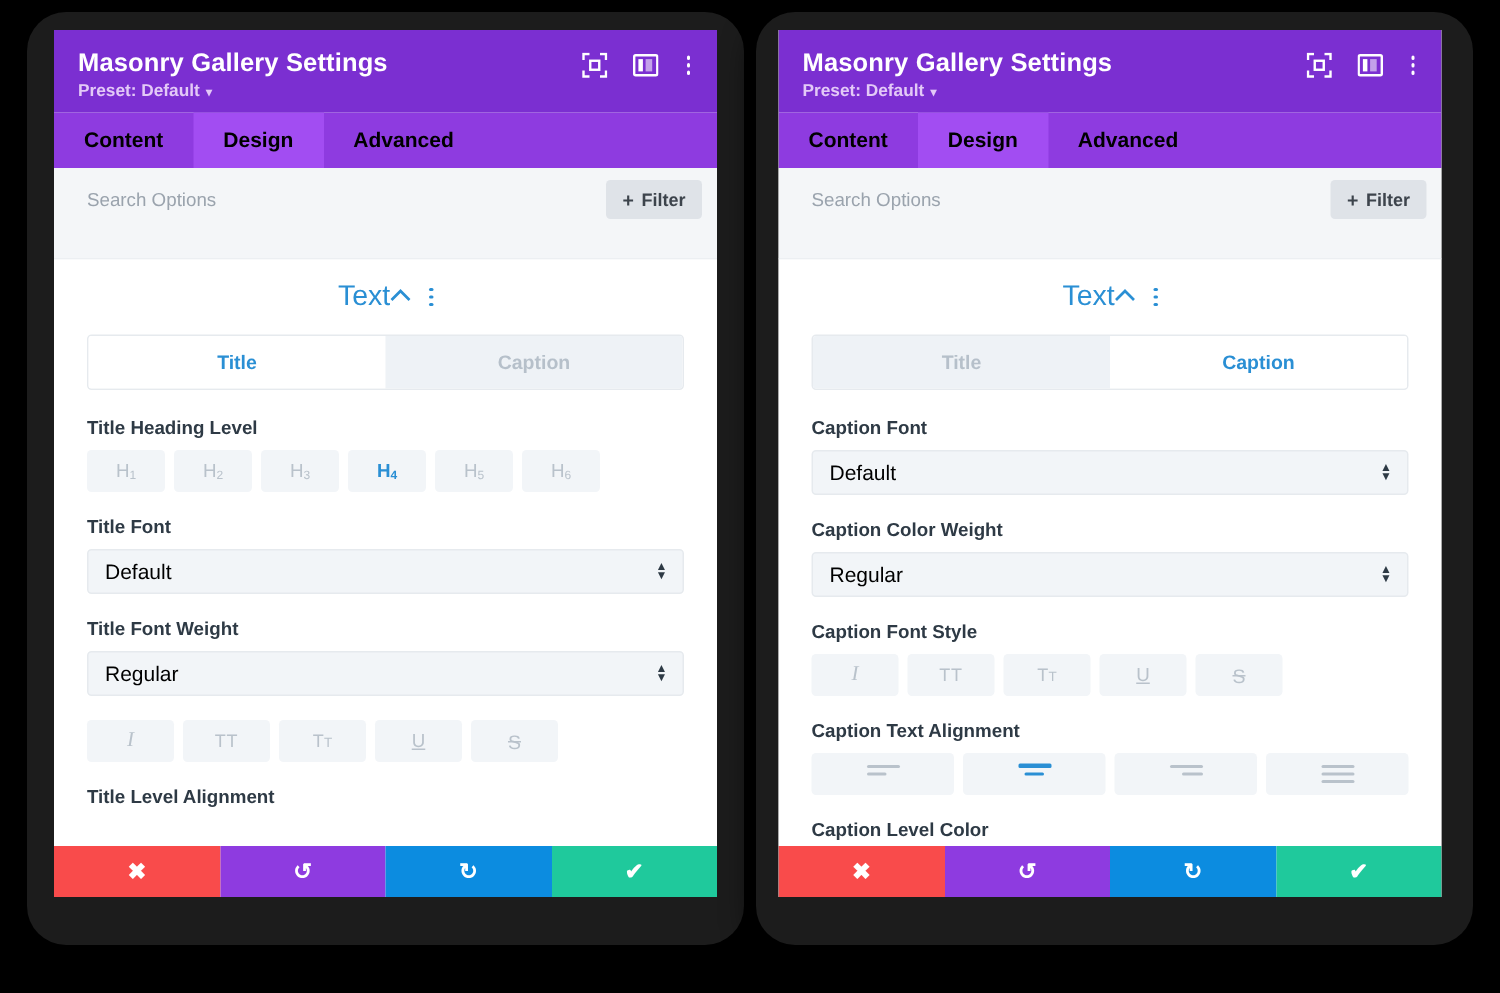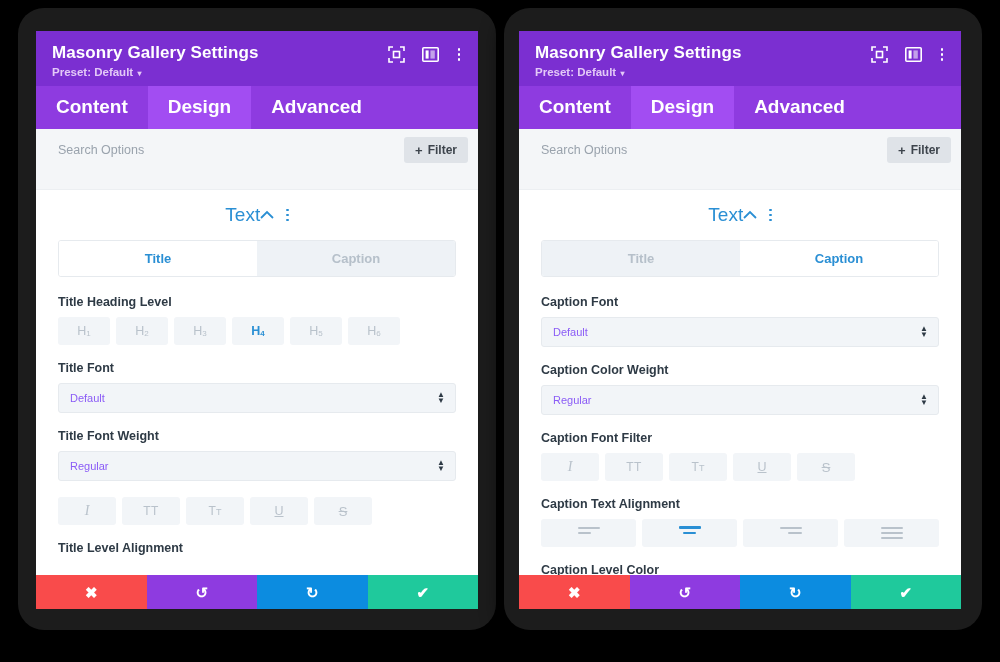--- a/index.html
+++ b/index.html
@@ -16,21 +16,21 @@
     position: absolute;
     background: #1c1c1c;
     border-radius: 26px;
     box-shadow: 0 6px 22px rgba(0,0,0,0.9);
   }
   .device.left  { left: 18px;  top: 8px;  width: 478px; height: 622px; }
   .device.right { left: 504px; top: 8px;  width: 478px; height: 622px; }
 
   .screen {
     position: absolute;
-    left: 18px; top: 23px;
+    left: 18px; top: 12px;
     width: 442px; height: 578px;
     background: #ffffff;
     overflow: hidden;
     display: flex;
     flex-direction: column;
   }
   .device.right .screen { left: 15px; }
 
   
   .hdr {
@@ -51,21 +51,21 @@
   .hdr-preset .caret { font-size:8px; margin-left:2px; }
   .hdr-icons { display:flex; align-items:center; gap:17px; padding-top:3px; }
   .hdr-icons svg { display:block; }
   .dots { display:flex; flex-direction:column; gap:2.5px; align-items:center; padding:0 2px; }
   .dots i { width:2.5px; height:2.5px; background:#fff; border-radius:50%; display:block; }
 
   
   .tabs { display:flex; background:#8E3BE0; flex:0 0 auto; }
   .tab {
     padding: 10px 20px 11px 20px;
-    color:#ffffff; font-size:19px; font-weight:bold;
+    color:#000000; font-size:14px; font-weight:bold;
     white-space:nowrap;
   }
   .tab.active { background:#A24DF2; }
 
   
   .searchrow {
     display:flex; align-items:center; justify-content:space-between;
     background:#f4f6f8; border-bottom:1px solid #eceff2;
     padding: 8px 10px 26px 22px; flex:0 0 auto;
   }
@@ -95,21 +95,21 @@
   .toggle .seg.active { background:#ffffff; color:#2a8fd4; }
 
   .field { margin-bottom:16px; }
   .lbl { font-size:12.5px; font-weight:bold; color:#2e3a45; margin-bottom:8px; }
 
   .select {
     background:#f2f5f8; border:1px solid #e6eaee; border-radius:3px;
     height:30px; display:flex; align-items:center; justify-content:space-between;
     padding:0 10px 0 11px;
   }
-  .select .val { font-size:11px; color:#8b5cf6; }
+  .select .val { font-size:14px; color:#000000; }
   .spin { display:flex; flex-direction:column; line-height:0; color:#2e3a45; }
   .spin span { font-size:8px; line-height:6px; }
 
   
   .optrow { display:flex; gap:6px; }
   .opt {
     background:#f2f5f8; border-radius:3px; height:28px;
     display:flex; align-items:center; justify-content:center;
     color:#b9c2cb; font-size:12.5px;
   }
@@ -352,21 +352,21 @@
             <div class="lbl">Caption Color Weight</div>
             <div class="select">
               <span class="val">Regular</span>
               <span class="spin">
                 <span>▲</span>
                 <span>▼</span>
               </span>
             </div>
           </div>
           <div class="field">
-            <div class="lbl">Caption Font Filter</div>
+            <div class="lbl">Caption Font Style</div>
             <div class="optrow">
               <div class="opt s">
                 <span class="ico-i">I</span>
               </div>
               <div class="opt s">
                 <span class="ico-tt">TT</span>
               </div>
               <div class="opt s">
                 <span class="ico-tsm">T<small>T</small></span>
               </div>

